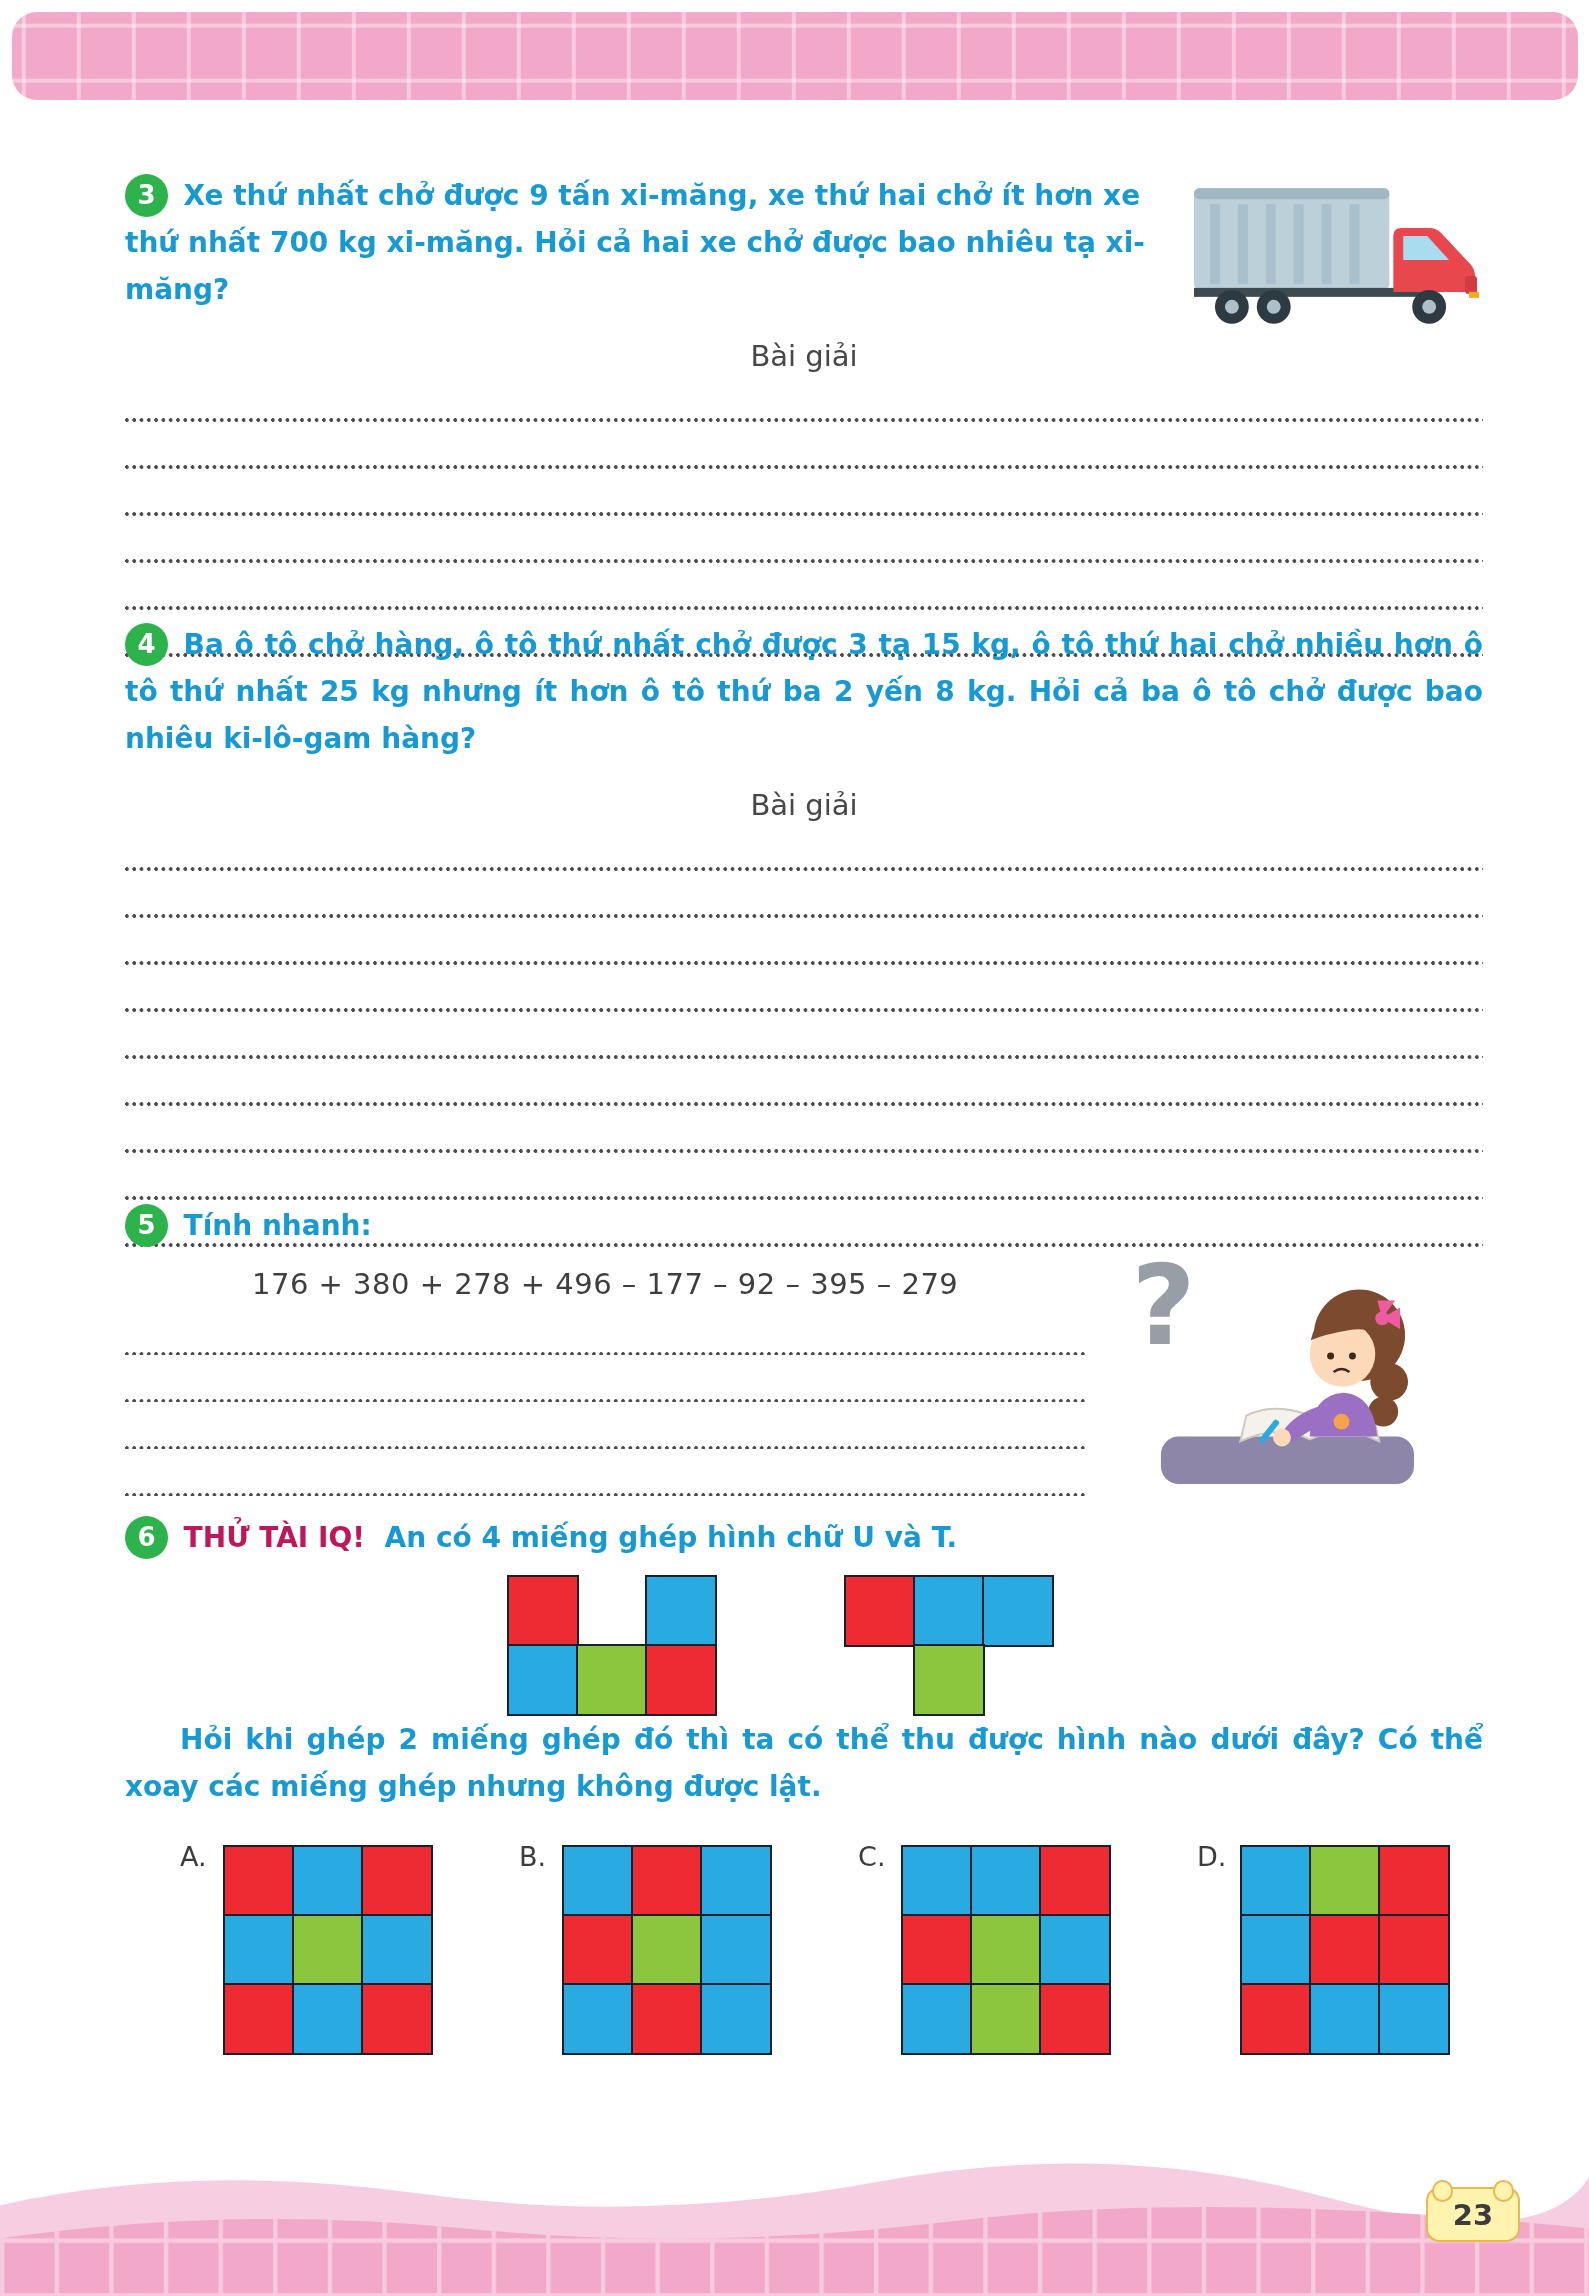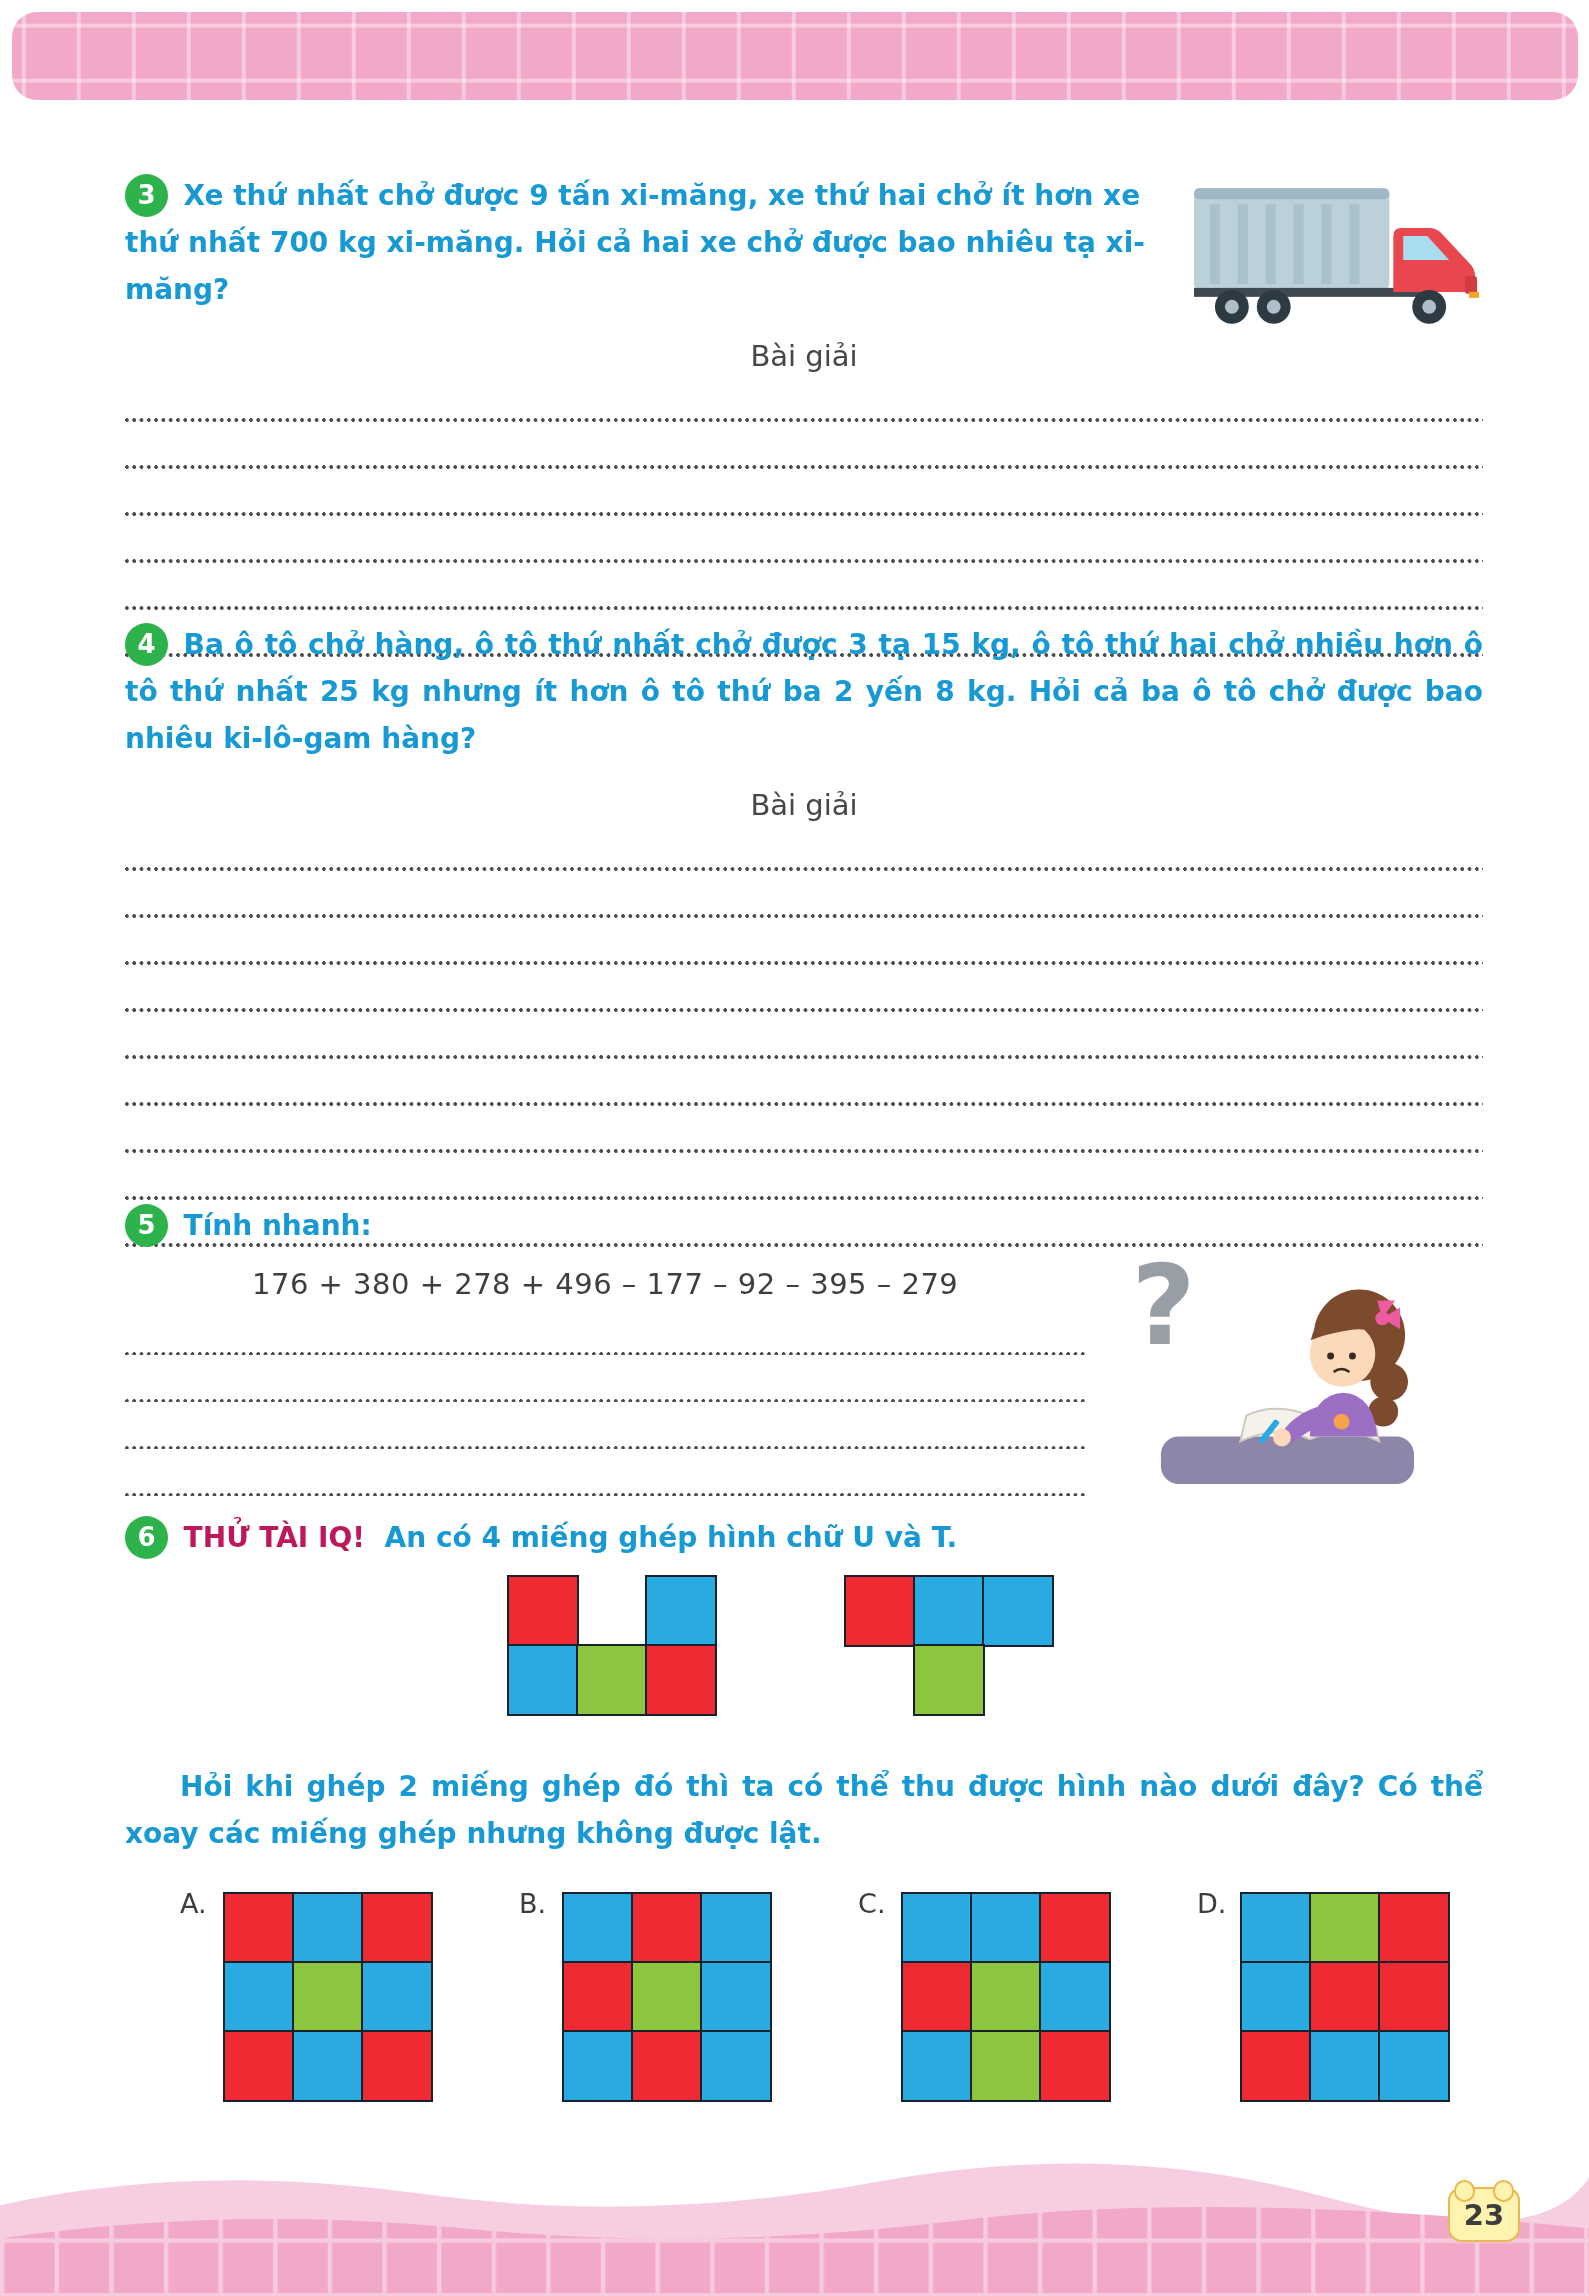--- a/index.html
+++ b/index.html
@@ -56,36 +56,36 @@
   .piece-t { margin-left:127px; }
   .grid-row { display:flex; }
   .grid-row + .grid-row { margin-top:-2.9px; }
   .tile { width:72px; height:72px; border:2.9px solid #17212b; }
   .tile + .tile { margin-left:-2.9px; }
   .tile-red   { background:#ee2a33; }
   .tile-blue  { background:#29abe2; }
   .tile-green { background:#8cc63e; }
   .tile-empty { visibility:hidden; }
 
-  .question { margin-top:47px; text-indent:55px; }
+  .question { text-indent:55px; }
 
   .options-row { display:flex; margin-top:35px; padding-left:55px; }
   .option { display:flex; }
   .option + .option { margin-left:86px; }
   .option-label { font-size:27px; color:#3c3c3c; width:35px; margin-right:7.8px; margin-top:-3.9px; }
 
   
   .truck { position:absolute; top:176px; left:1192px; width:289px; height:160px; }
   .girl  { position:absolute; top:1233px; left:1129px; width:302px; height:263px; }
 
   
   .band-bottom { position:absolute; left:0; bottom:0; width:1590px; height:168px; }
 
   .page-badge {
-    position:absolute; right:70px; bottom:55px; width:72px; height:55px;
+    position:absolute; right:70px; bottom:55px; width:94px; height:55px;
     background:#fff3b0; border:2.9px solid #e9b94d; border-radius:13.7px;
     display:flex; align-items:center; justify-content:center;
     font-weight:700; font-size:29px; color:#3c3c3c; z-index:5;
   }
   .page-badge::before, .page-badge::after {
     content:""; position:absolute; top:-8.8px; width:17.6px; height:17.6px;
     background:#fff3b0; border:2.9px solid #e9b94d; border-radius:50%; z-index:-1;
   }
   .page-badge::before { left:3.9px; }
   .page-badge::after  { right:3.9px; }

